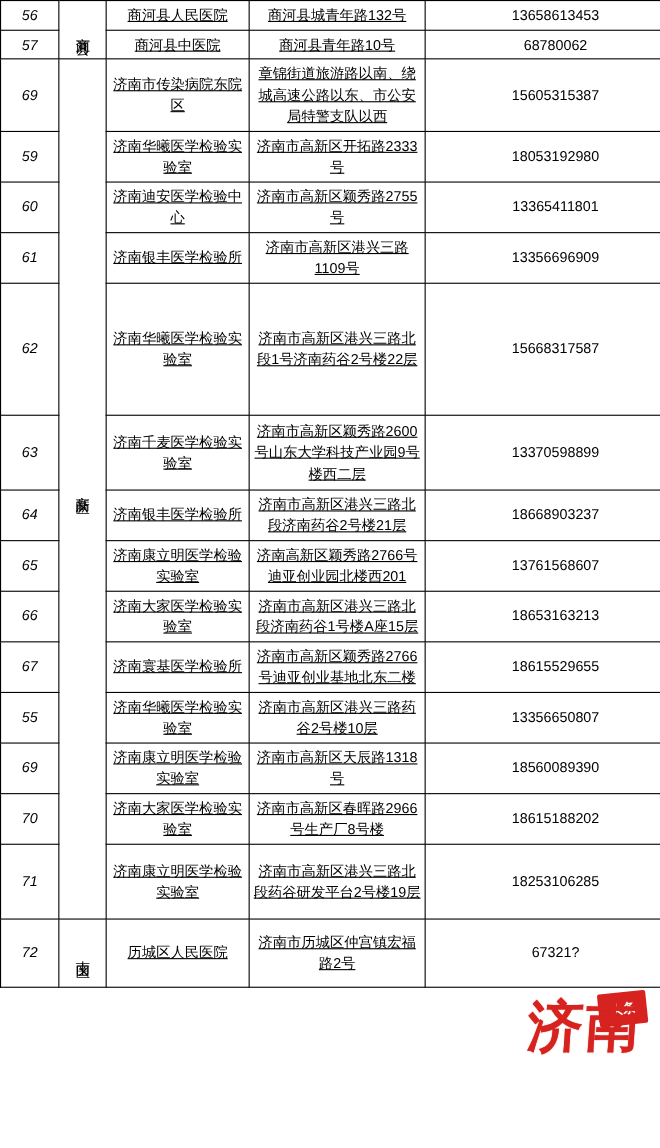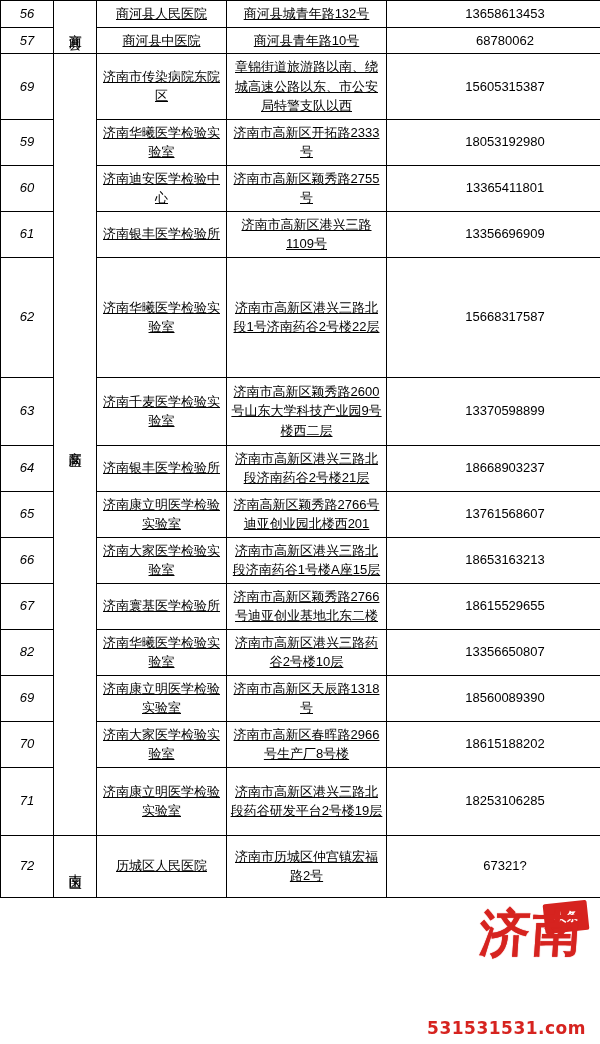--- a/index.html
+++ b/index.html
@@ -190,21 +190,21 @@
     </tr>
 
     <tr>
       <td class="col-index">67</td>
       <td class="col-name">济南寰基医学检验所</td>
       <td class="col-addr">济南市高新区颖秀路2766号迪亚创业基地北东二楼</td>
       <td class="col-phone">18615529655</td>
     </tr>
 
     <tr>
-      <td class="col-index">82</td>
+      <td class="col-index">55</td>
       <td class="col-name">济南华曦医学检验实验室</td>
       <td class="col-addr">济南市高新区港兴三路药谷2号楼10层</td>
       <td class="col-phone">13356650807</td>
     </tr>
 
     <tr>
       <td class="col-index">69</td>
       <td class="col-name">济南康立明医学检验实验室</td>
       <td class="col-addr">济南市高新区天辰路1318号</td>
       <td class="col-phone">18560089390</td>
@@ -235,14 +235,13 @@
     </tr>
 
   </tbody>
 </table>
 
 <div class="watermark">
   <div class="wm-badge">
     <span>头条</span>
   </div>
   <div class="wm-logo">济南</div>
-  <div class="wm-url">531531531.com</div>
 </div>
 
 </body></html>

